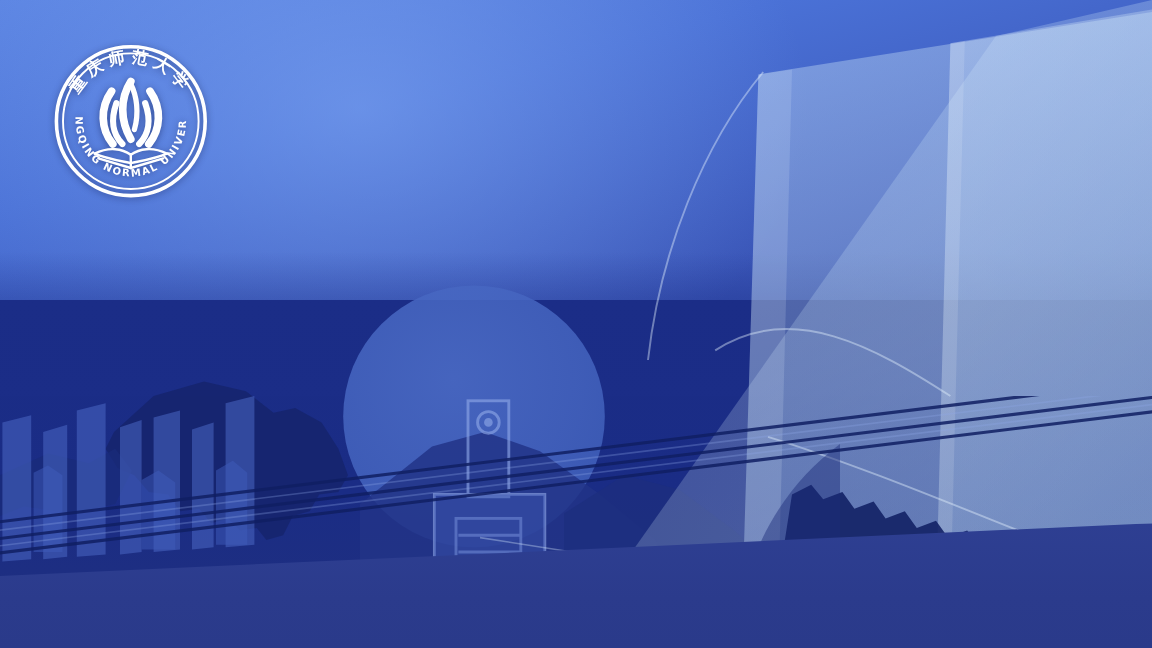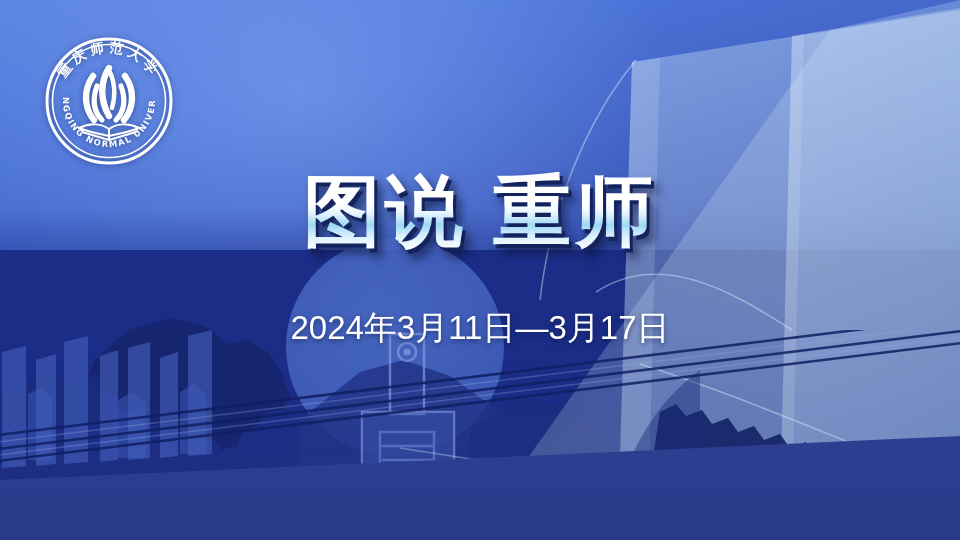--- a/index.html
+++ b/index.html
@@ -247,21 +247,15 @@
       <g stroke="#ffffff" stroke-width="2" fill="none" stroke-linecap="round">
         <path d="M43 100 C 55 94, 66 96, 73 101 C 80 96, 91 94, 103 100"></path>
         <path d="M43 100 C 52 104, 64 106, 73 108 C 82 106, 94 104, 103 100"></path>
         <path d="M46 104 C 56 107, 66 110, 73 112"></path>
         <path d="M100 104 C 90 107, 80 110, 73 112"></path>
         <line x1="73" y1="101" x2="73" y2="112"></line>
       </g>
     </svg>
   </div>
 
-  <div class="title-wrap">
-    <span class="title"><span>图说</span><span class="gap"></span><span>重师</span></span>
-  </div>
-
-  <div class="date-wrap">
-    <span class="date">2024年3月11日—3月17日</span>
-  </div>
+
 
 </div>
 
 </body></html>

